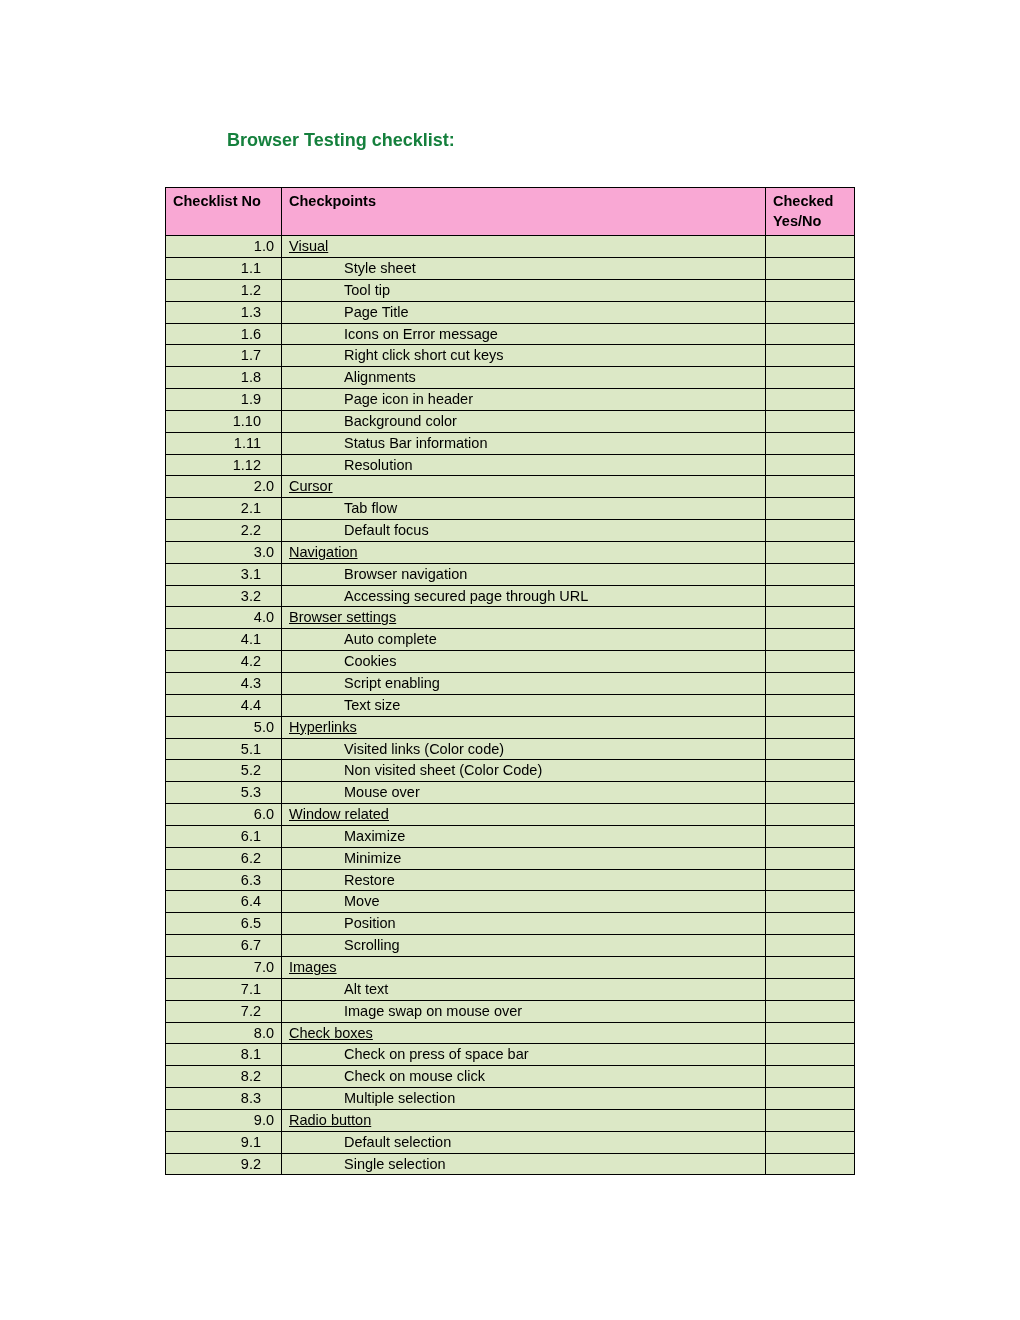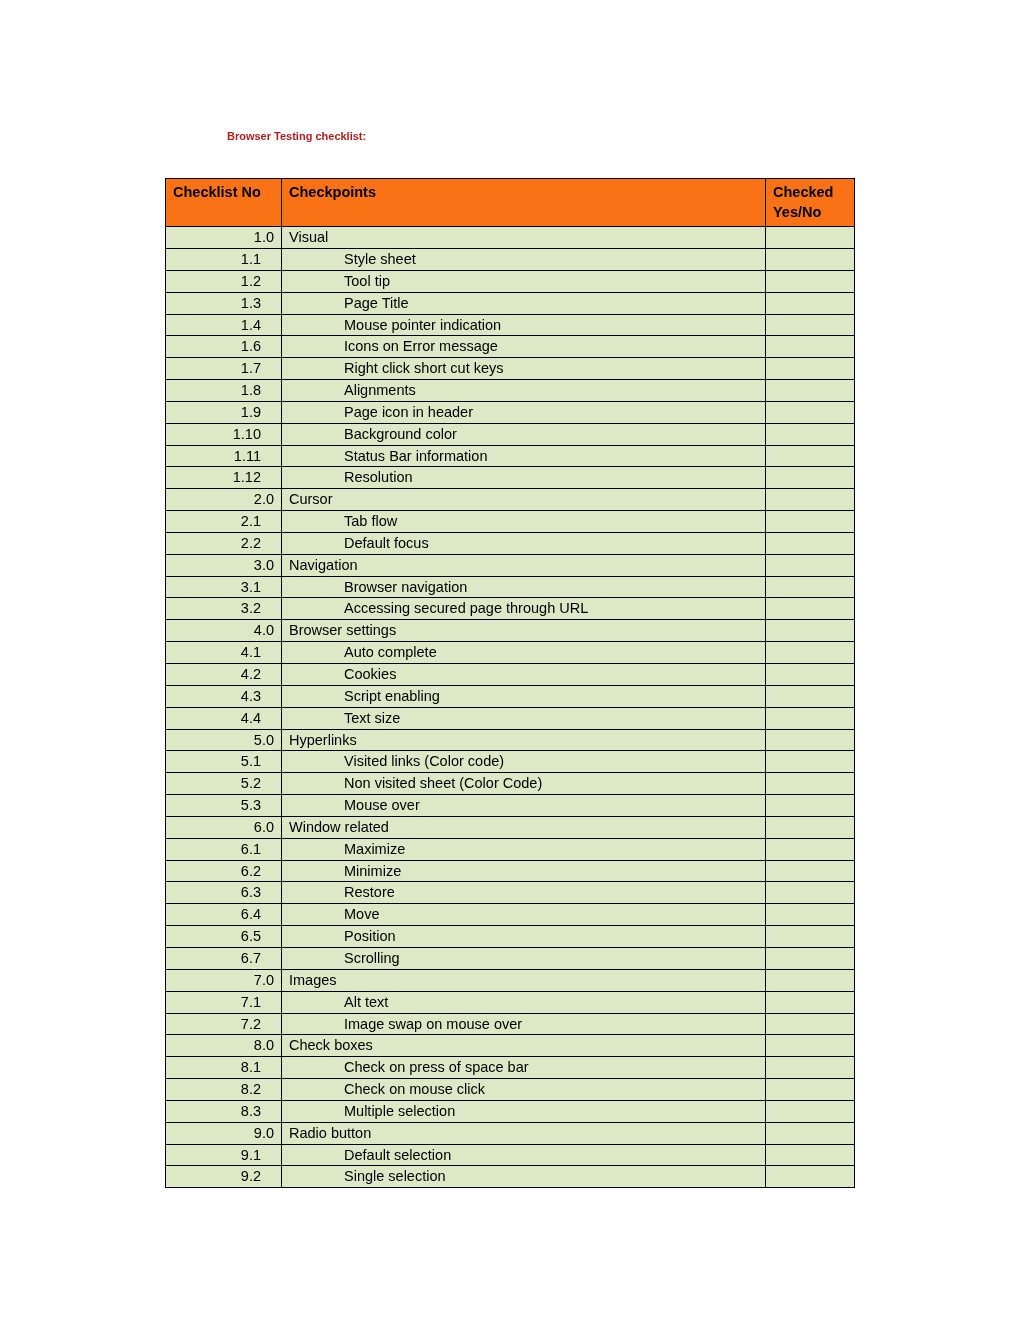--- a/index.html
+++ b/index.html
@@ -8,54 +8,54 @@
     padding: 0;
     background: #fff;
     font-family: Verdana, Geneva, sans-serif;
     width: 1020px;
   }
   .page {
     padding: 130px 165px 0 165px;
   }
   .title {
     font-weight: bold;
-    font-size: 11px;
-    color: #b91c1c;
+    font-size: 18px;
+    color: #15803d;
     margin: 0 0 36px 62px;
   }
   table {
     border-collapse: collapse;
     width: 100%;
     table-layout: fixed;
   }
   col.c1 { width: 116px; }
   col.c2 { width: auto; }
   col.c3 { width: 89px; }
   th {
-    background: #f97316;
+    background: #f9a8d4;
     text-align: left;
     font-weight: bold;
     font-size: 14.5px;
     padding: 4px 7px 4px 7px;
     border: 1.5px solid #000;
     vertical-align: top;
     line-height: 1.35;
   }
   td {
     background: #DCE8C6;
     border: 1px solid #000;
     font-size: 14.5px;
     padding: 1px 7px 1px 7px;
     vertical-align: top;
     line-height: 1.3;
     height: 20px;
   }
   td.no-sec { text-align: right; }
   td.no-sub { text-align: right; padding-right: 20px; margin-left: 20px; }
-  td.cp-sec { text-align: left; padding-left: 7px; }
+  td.cp-sec { text-align: left; padding-left: 7px; text-decoration: underline; }
   td.cp-sub { text-align: left; padding-left: 62px; }
   td.chk { }
 </style>
 </head>
 <body>
 
 <div class="page">
   <div class="title">Browser Testing checklist:</div>
 
   <table>
@@ -86,25 +86,20 @@
           <td class="no-sub">1.2</td>
           <td class="cp-sub">Tool tip</td>
           <td class="chk"></td>
         </tr>
         <tr>
           <td class="no-sub">1.3</td>
           <td class="cp-sub">Page Title</td>
           <td class="chk"></td>
         </tr>
         <tr>
-          <td class="no-sub">1.4</td>
-          <td class="cp-sub">Mouse pointer indication</td>
-          <td class="chk"></td>
-        </tr>
-        <tr>
           <td class="no-sub">1.6</td>
           <td class="cp-sub">Icons on Error message</td>
           <td class="chk"></td>
         </tr>
         <tr>
           <td class="no-sub">1.7</td>
           <td class="cp-sub">Right click short cut keys</td>
           <td class="chk"></td>
         </tr>
         <tr>

